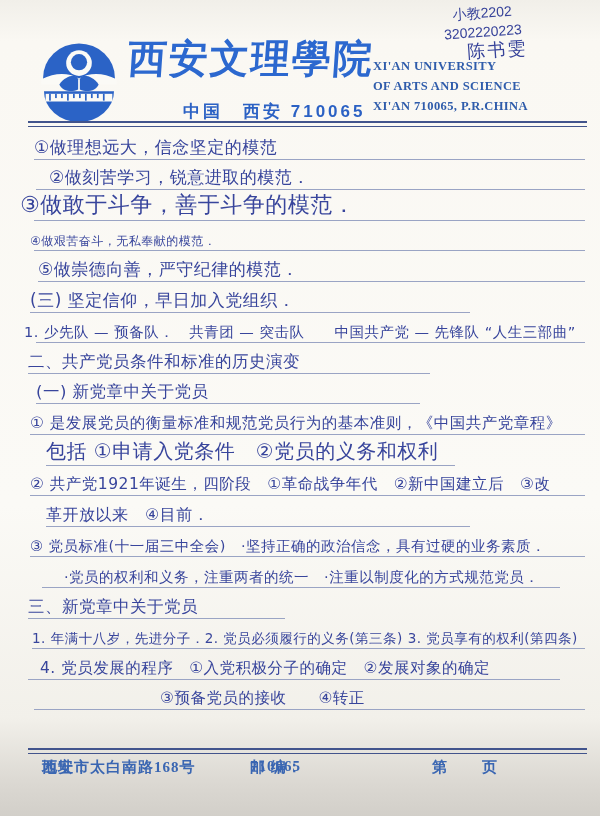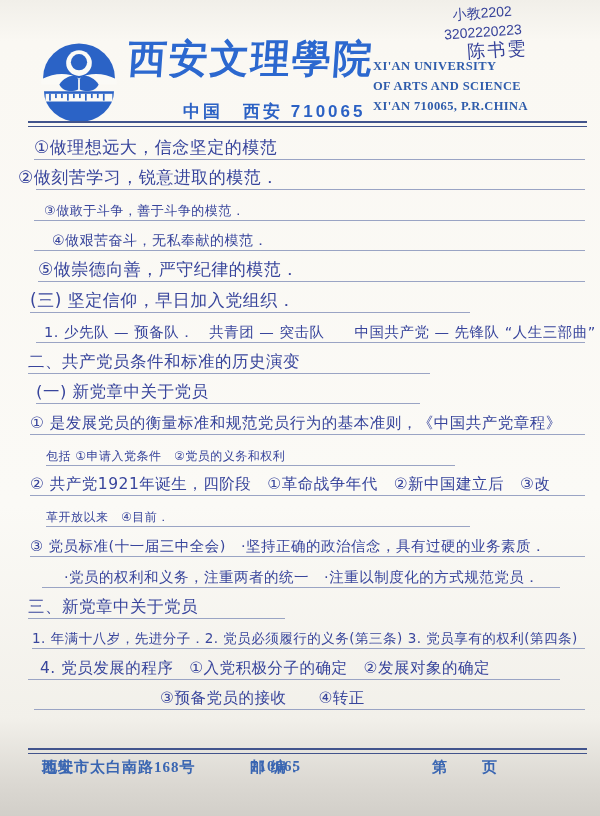--- a/index.html
+++ b/index.html
@@ -109,65 +109,65 @@
 
   <div class="dbl rule-top"></div>
 
   <div class="notes" id="notes">
       <div class="hw-row">
         <div class="rule" style="left: 34px; right: 15px;"></div>
         <span class="hw-text" style="padding-left: 34px; font-size: 17px;">①做理想远大，信念坚定的模范</span>
       </div>
       <div class="hw-row">
         <div class="rule" style="left: 36px; right: 15px;"></div>
-        <span class="hw-text" style="padding-left: 18px; font-size: 17px;">②做刻苦学习，锐意进取的模范．</span>
-      </div>
-      <div class="hw-row">
-        <div class="rule" style="left: 34px; right: 15px;"></div>
-        <span class="hw-text" style="padding-left: 44px; font-size: 13px; margin-top: 44px;">③做敢于斗争，善于斗争的模范．</span>
-      </div>
-      <div class="hw-row">
-        <div class="rule" style="left: 34px; right: 15px;"></div>
-        <span class="hw-text" style="padding-left: 52px; font-size: 14px;">④做艰苦奋斗，无私奉献的模范．</span>
+        <span class="hw-text" style="padding-left: 49px; font-size: 17px;">②做刻苦学习，锐意进取的模范．</span>
+      </div>
+      <div class="hw-row">
+        <div class="rule" style="left: 34px; right: 15px;"></div>
+        <span class="hw-text" style="padding-left: 20px; font-size: 22px; margin-top: 44px;">③做敢于斗争，善于斗争的模范．</span>
+      </div>
+      <div class="hw-row">
+        <div class="rule" style="left: 34px; right: 15px;"></div>
+        <span class="hw-text" style="padding-left: 30px; font-size: 12px;">④做艰苦奋斗，无私奉献的模范．</span>
       </div>
       <div class="hw-row">
         <div class="rule" style="left: 38px; right: 15px;"></div>
         <span class="hw-text" style="padding-left: 38px; font-size: 17px;">⑤做崇德向善，严守纪律的模范．</span>
       </div>
       <div class="hw-row">
         <div class="rule" style="left: 30px; right: 130px;"></div>
         <span class="hw-text" style="padding-left: 30px; font-size: 17px;">(三) 坚定信仰，早日加入党组织．</span>
       </div>
       <div class="hw-row">
         <div class="rule" style="left: 36px; right: 15px;"></div>
-        <span class="hw-text" style="padding-left: 44px; font-size: 14.5px; margin-top: 8px;">1. 少先队 — 预备队．　共青团 — 突击队　　中国共产党 — 先锋队 “人生三部曲”</span>
+        <span class="hw-text" style="padding-left: 24px; font-size: 14.5px; margin-top: 8px;">1. 少先队 — 预备队．　共青团 — 突击队　　中国共产党 — 先锋队 “人生三部曲”</span>
       </div>
       <div class="hw-row">
         <div class="rule" style="left: 28px; right: 170px;"></div>
         <span class="hw-text" style="padding-left: 28px; font-size: 16.5px;">二、共产党员条件和标准的历史演变</span>
       </div>
       <div class="hw-row">
         <div class="rule" style="left: 36px; right: 180px;"></div>
         <span class="hw-text" style="padding-left: 36px; font-size: 16.5px;">(一) 新党章中关于党员</span>
       </div>
       <div class="hw-row">
         <div class="rule" style="left: 30px; right: 15px;"></div>
         <span class="hw-text" style="padding-left: 30px; font-size: 15.5px;">① 是发展党员的衡量标准和规范党员行为的基本准则，《中国共产党章程》</span>
       </div>
       <div class="hw-row">
         <div class="rule" style="left: 46px; right: 145px;"></div>
-        <span class="hw-text" style="padding-left: 46px; font-size: 12px;">包括 ①申请入党条件　②党员的义务和权利</span>
+        <span class="hw-text" style="padding-left: 46px; font-size: 20px;">包括 ①申请入党条件　②党员的义务和权利</span>
       </div>
       <div class="hw-row">
         <div class="rule" style="left: 30px; right: 15px;"></div>
         <span class="hw-text" style="padding-left: 30px; font-size: 15.5px;">② 共产党1921年诞生，四阶段　①革命战争年代　②新中国建立后　③改</span>
       </div>
       <div class="hw-row">
         <div class="rule" style="left: 46px; right: 130px;"></div>
-        <span class="hw-text" style="padding-left: 46px; font-size: 12px;">革开放以来　④目前．</span>
+        <span class="hw-text" style="padding-left: 46px; font-size: 16px;">革开放以来　④目前．</span>
       </div>
       <div class="hw-row">
         <div class="rule" style="left: 30px; right: 15px;"></div>
         <span class="hw-text" style="padding-left: 30px; font-size: 14.5px;">③ 党员标准(十一届三中全会)　·坚持正确的政治信念，具有过硬的业务素质．</span>
       </div>
       <div class="hw-row">
         <div class="rule" style="left: 42px; right: 40px;"></div>
         <span class="hw-text" style="padding-left: 64px; font-size: 14.5px;">·党员的权利和义务，注重两者的统一　·注重以制度化的方式规范党员．</span>
       </div>
       <div class="hw-row">

